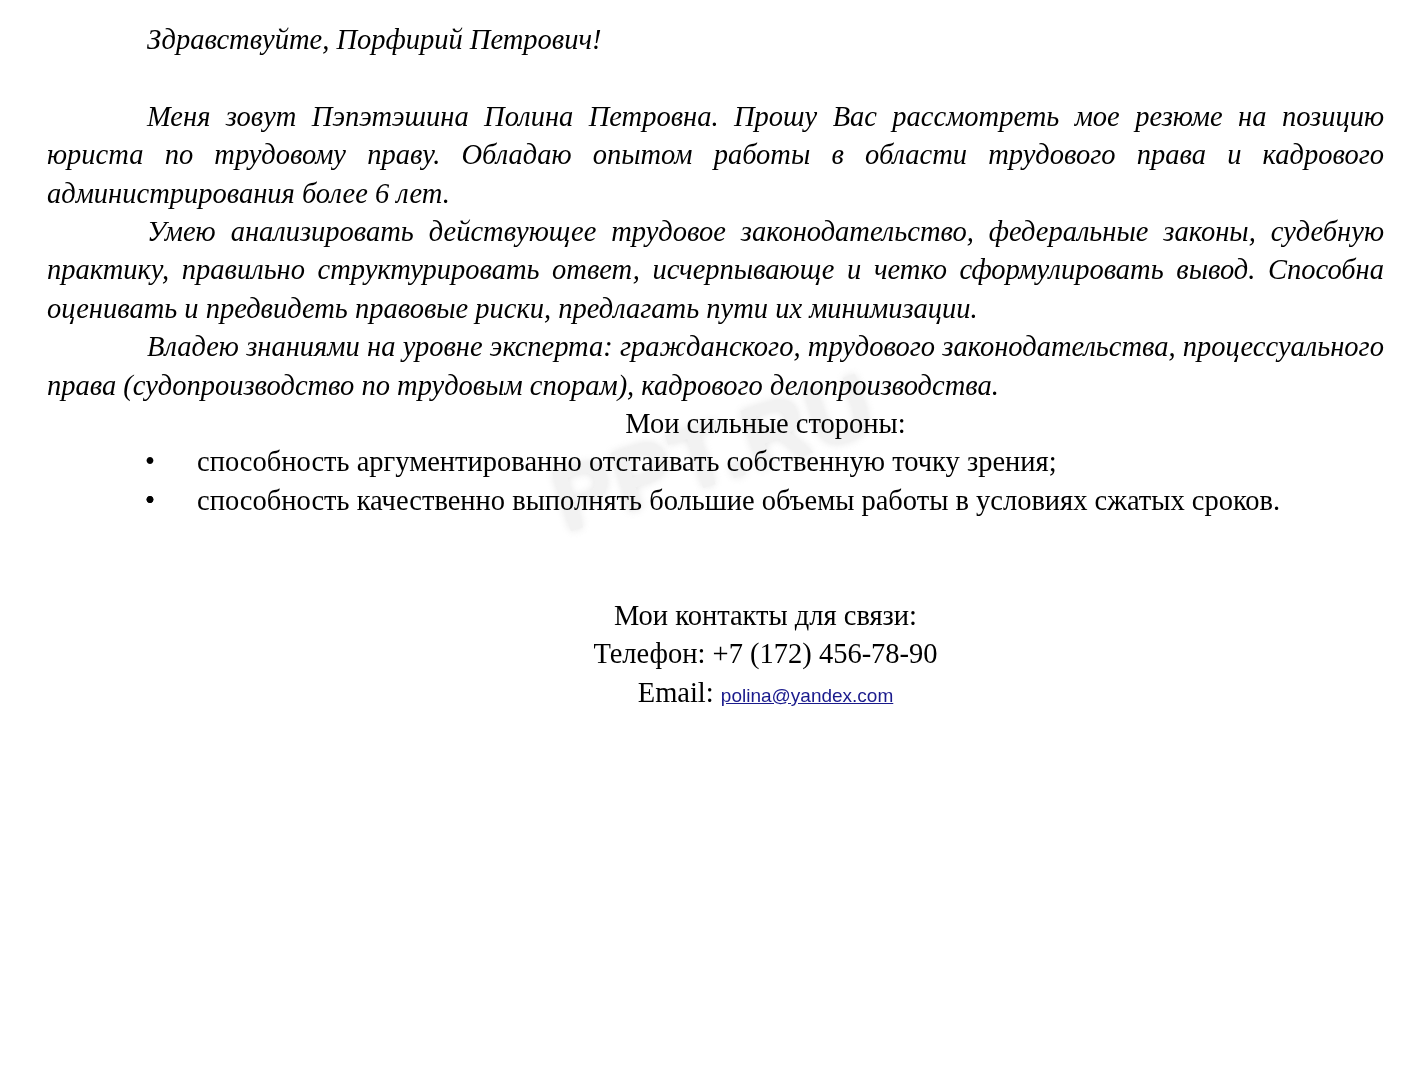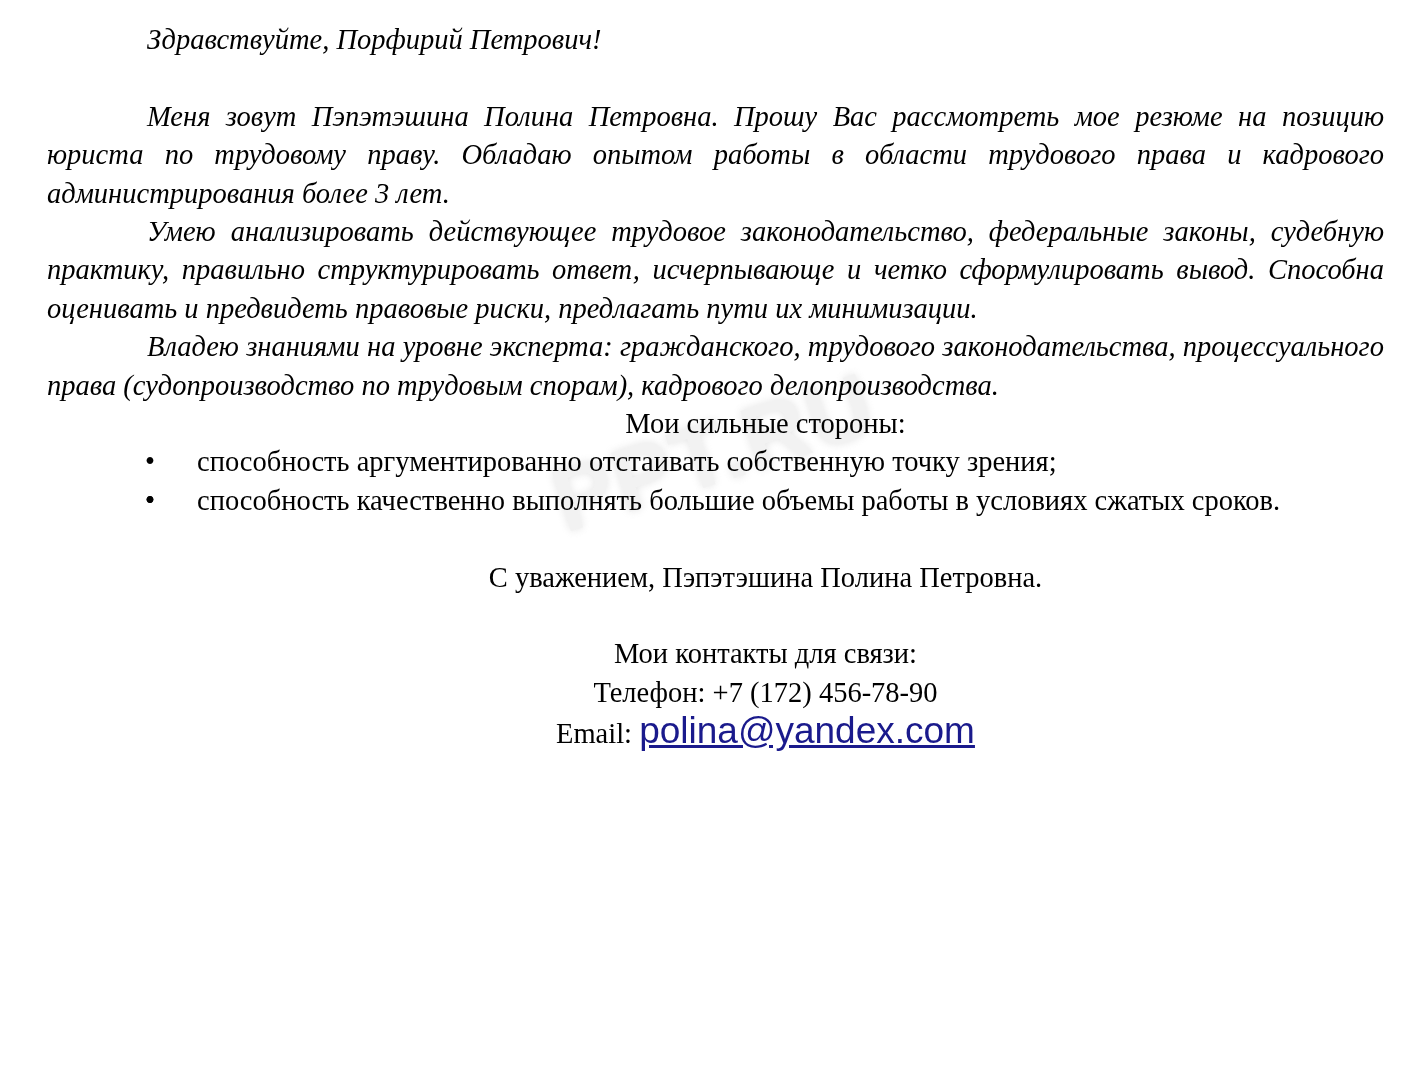--- a/index.html
+++ b/index.html
@@ -11,60 +11,59 @@
   }
   .p { margin:0; text-align:justify; text-indent:100px;font-style:italic; }
   .p.left { text-align:left; }
   .blank { height:38.4px; }
   .plain { margin:0; padding-left:100px; text-indent:0; text-align:center; }
   ul.bullets { list-style:none; margin:0; padding:0; }
   ul.bullets li { position:relative; padding-left:150px; text-align:justify; }
   ul.bullets li .dot { position:absolute; left:98px; top:0; }
   a.email {
     font-family:"Liberation Sans", "DejaVu Sans", sans-serif;
-    color:#1a1a8c; text-decoration:underline; font-size:37px;
+    color:#1a1a8c; text-decoration:underline; font-size:19px;
   }
   .watermark {
     position:absolute; left:540px; top:455px;
     font-family:"Liberation Sans", "DejaVu Sans", sans-serif;
     font-weight:bold; font-size:90px; color:#e9e9e9;
     transform:rotate(-18deg); transform-origin:left top;
     text-shadow:0 0 8px #d0d0d0; opacity:0.55; pointer-events:none;
     letter-spacing:2px;
   }
 </style>
 </head>
 <body>
 
 <div class="watermark">PPT.RU</div>
 
 <div class="page">
   <p class="p left">Здравствуйте, Порфирий Петрович!</p>
   <div class="blank"></div>
 
-  <p class="p">Меня зовут Пэпэтэшина Полина Петровна. Прошу Вас рассмотреть мое резюме на позицию юриста по трудовому праву. Обладаю опытом работы в области трудового права и кадрового администрирования более 3 лет.</p>
+  <p class="p">Меня зовут Пэпэтэшина Полина Петровна. Прошу Вас рассмотреть мое резюме на позицию юриста по трудовому праву. Обладаю опытом работы в области трудового права и кадрового администрирования более 6 лет.</p>
   <p class="p">Умею анализировать действующее трудовое законодательство, федеральные законы, судебную практику, правильно структурировать ответ, исчерпывающе и четко сформулировать вывод. Способна оценивать и предвидеть правовые риски, предлагать пути их минимизации.</p>
   <p class="p">Владею знаниями на уровне эксперта: гражданского, трудового законодательства, процессуального права (судопроизводство по трудовым спорам), кадрового делопроизводства.</p>
 
   <p class="plain">Мои сильные стороны:</p>
   <ul class="bullets">
     <li>
       <span class="dot">•</span>
       <span>способность аргументированно отстаивать собственную точку зрения;</span>
     </li>
     <li>
       <span class="dot">•</span>
     </li>
     <li>
       <span class="dot">•</span>
       <span>способность качественно выполнять большие объемы работы в условиях сжатых сроков.</span>
     </li>
   </ul>
 
   <div class="blank"></div>
 
-  <p class="plain">С уважением, Пэпэтэшина Полина Петровна.</p>
   <div class="blank"></div>
 
   <p class="plain">Мои контакты для связи:</p>
   <p class="plain">Телефон: +7 (172) 456-78-90</p>
   <p class="plain"><span>Email: </span><a class="email" title="polina@yandex.com">polina@yandex.com</a></p>
 </div>
 
 </body></html>

